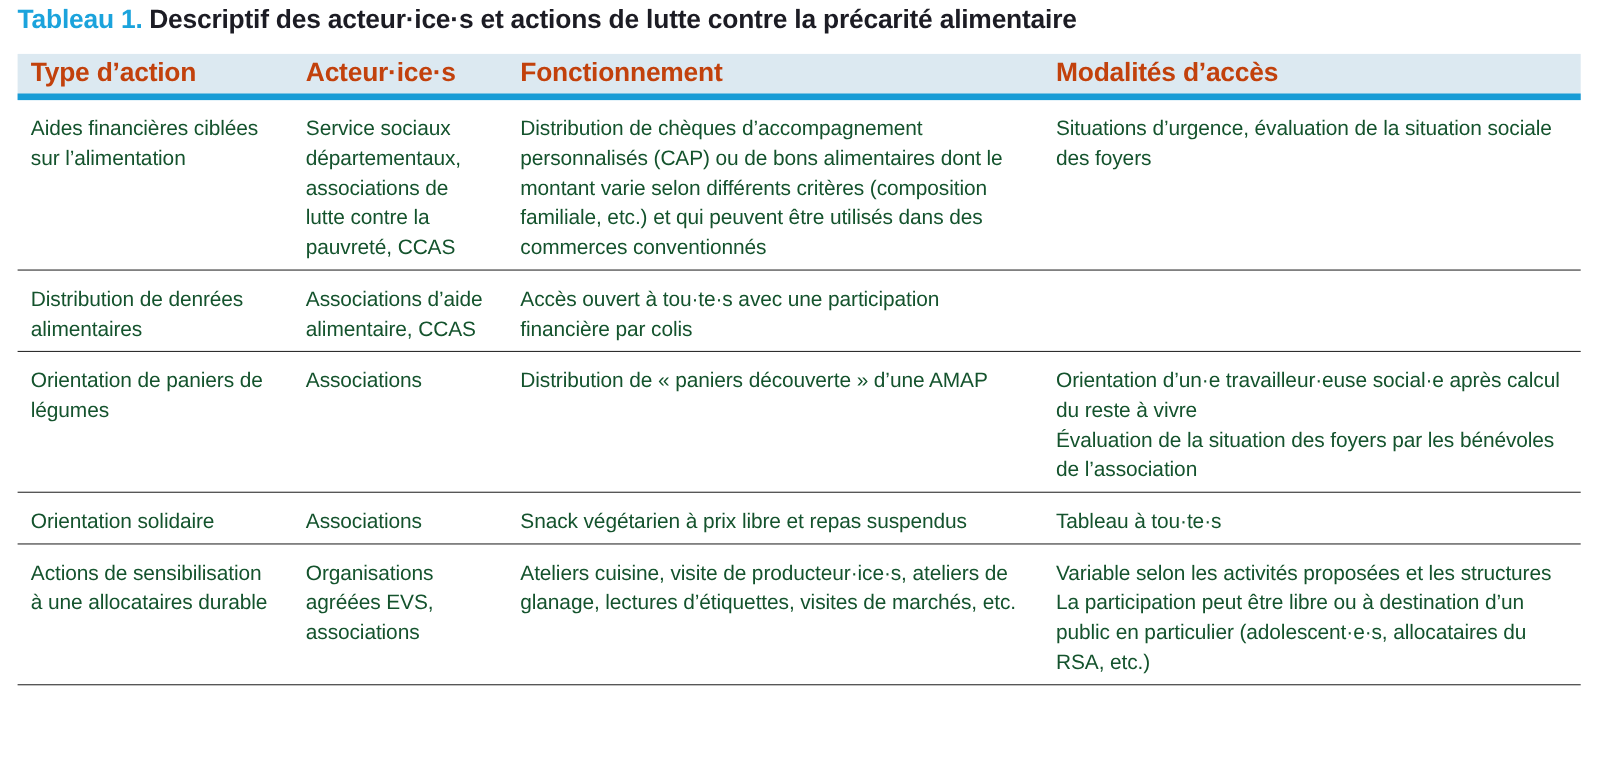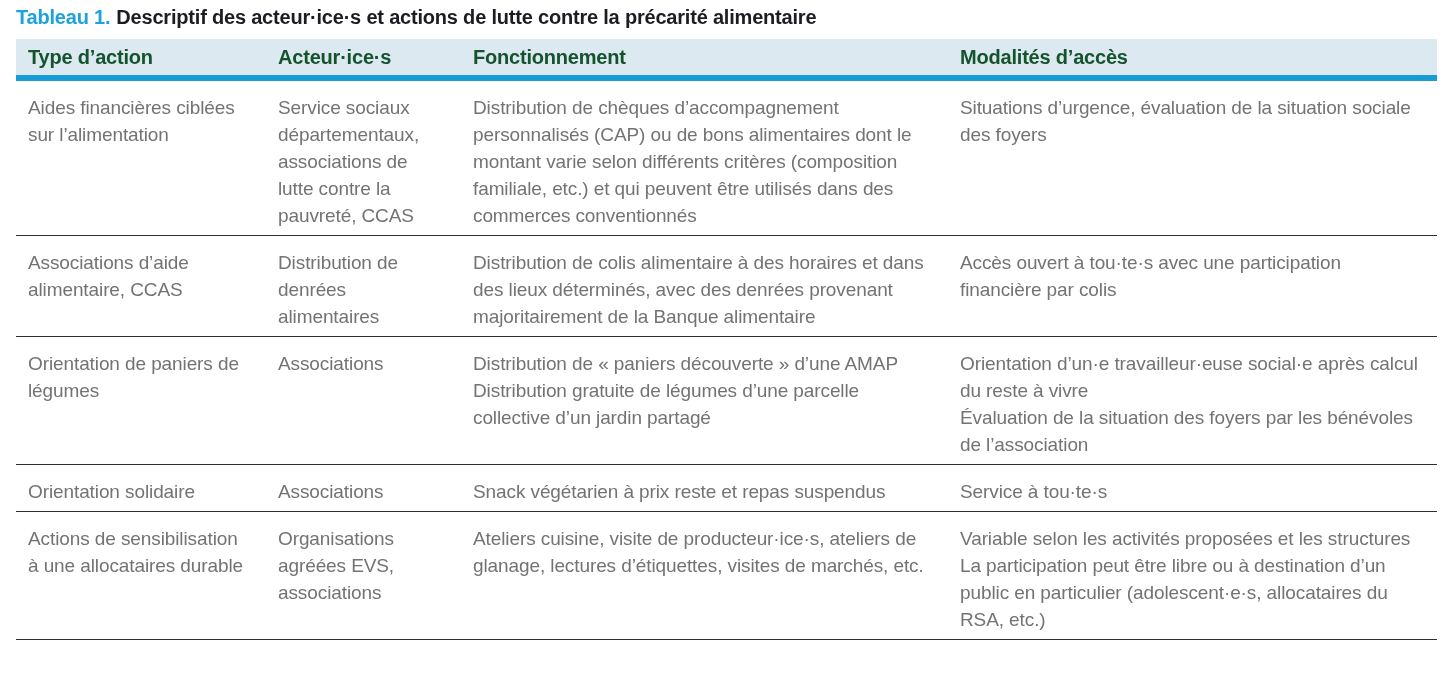--- a/index.html
+++ b/index.html
@@ -5,58 +5,58 @@
   * { margin: 0; padding: 0; box-sizing: border-box; }
   html, body {
     width: 1455px; height: 697px;
     overflow: hidden;
     background: #ffffff;
     font-family: "Liberation Sans", "DejaVu Sans", sans-serif;
   }
   .page { width: 1455px; height: 697px; padding: 3px 18px 0 16px; }
 
   .title {
-    font-size: 20px;
+    font-size: 24px;
     font-weight: bold;
     line-height: 29px;
     color: #1c1c24;
     letter-spacing: -0.2px;
-    margin-bottom: 7px;
+    margin-bottom: 17px;
     white-space: nowrap;
   }
   .title .title-label { color: #1ba3dc; margin-right: 6px; }
 
   .table { width: 1421px; }
 
   .thead {
     display: grid;
     grid-template-columns: 250px 195px 487px 1fr;
     background: #dce9f1;
     height: 42px;
     align-items: center;
     border-bottom: 6px solid #189cd6;
   }
   .thead .hcell {
-    font-size: 20px;
+    font-size: 24px;
     font-weight: bold;
-    color: #14532d;
+    color: #c2410c;
     letter-spacing: -0.2px;
     padding-left: 12px;
   }
 
   .trow {
     display: grid;
     grid-template-columns: 250px 195px 487px 1fr;
     border-bottom: 1px solid #2e2e2e;
   }
   .tcell {
     padding: 13px 14px 6px 12px;
     font-size: 19px;
     line-height: 27px;
-    color: #737373;
+    color: #14532d;
     letter-spacing: -0.1px;
   }
   .para { margin: 0; }
 </style>
 </head>
 <body>
 
 <div class="page">
   <div class="title">
     <span class="title-label">Tableau 1.</span><span>Descriptif des acteur·ice·s et actions de lutte contre la précarité alimentaire</span>
@@ -79,60 +79,56 @@
           </div>
           <div class="tcell">
             <div class="para">Distribution de chèques d’accompagnement personnalisés (CAP) ou de bons alimentaires dont le montant varie selon différents critères (composition familiale, etc.) et qui peuvent être utilisés dans des commerces conventionnés</div>
           </div>
           <div class="tcell">
             <div class="para">Situations d’urgence, évaluation de la situation sociale des foyers</div>
           </div>
         </div>
         <div class="trow">
           <div class="tcell">
-            <div class="para">Associations d’aide alimentaire, CCAS</div>
-          </div>
-          <div class="tcell">
             <div class="para">Distribution de denrées alimentaires</div>
           </div>
           <div class="tcell">
-            <div class="para">Distribution de colis alimentaire à des horaires et dans des lieux déterminés, avec des denrées provenant majoritairement de la Banque alimentaire</div>
+            <div class="para">Associations d’aide alimentaire, CCAS</div>
           </div>
           <div class="tcell">
             <div class="para">Accès ouvert à tou·te·s avec une participation financière par colis</div>
           </div>
         </div>
         <div class="trow">
           <div class="tcell">
             <div class="para">Orientation de paniers de légumes</div>
           </div>
           <div class="tcell">
             <div class="para">Associations</div>
           </div>
           <div class="tcell">
             <div class="para">Distribution de « paniers découverte » d’une AMAP</div>
-            <div class="para">Distribution gratuite de légumes d’une parcelle collective d’un jardin partagé</div>
           </div>
           <div class="tcell">
             <div class="para">Orientation d’un·e travailleur·euse social·e après calcul du reste à vivre</div>
             <div class="para">Évaluation de la situation des foyers par les bénévoles de l’association</div>
           </div>
         </div>
         <div class="trow">
           <div class="tcell">
             <div class="para">Orientation solidaire</div>
           </div>
           <div class="tcell">
             <div class="para">Associations</div>
           </div>
           <div class="tcell">
-            <div class="para">Snack végétarien à prix reste et repas suspendus</div>
+            <div class="para">Snack végétarien à prix libre et repas suspendus</div>
           </div>
           <div class="tcell">
-            <div class="para">Service à tou·te·s</div>
+            <div class="para">Tableau à tou·te·s</div>
           </div>
         </div>
         <div class="trow">
           <div class="tcell">
             <div class="para">Actions de sensibilisation à une allocataires durable</div>
           </div>
           <div class="tcell">
             <div class="para">Organisations agréées EVS, associations</div>
           </div>
           <div class="tcell">

